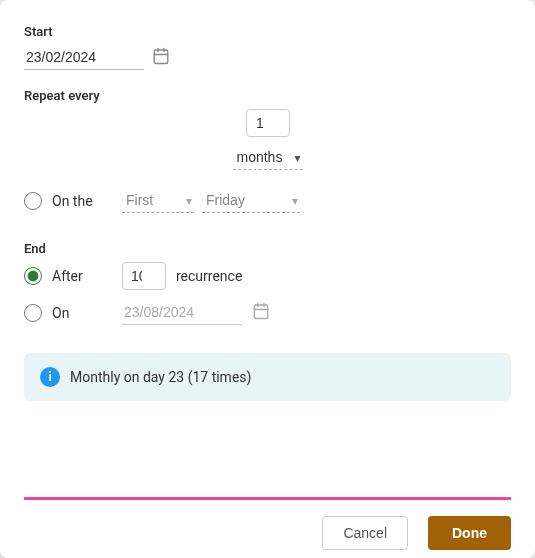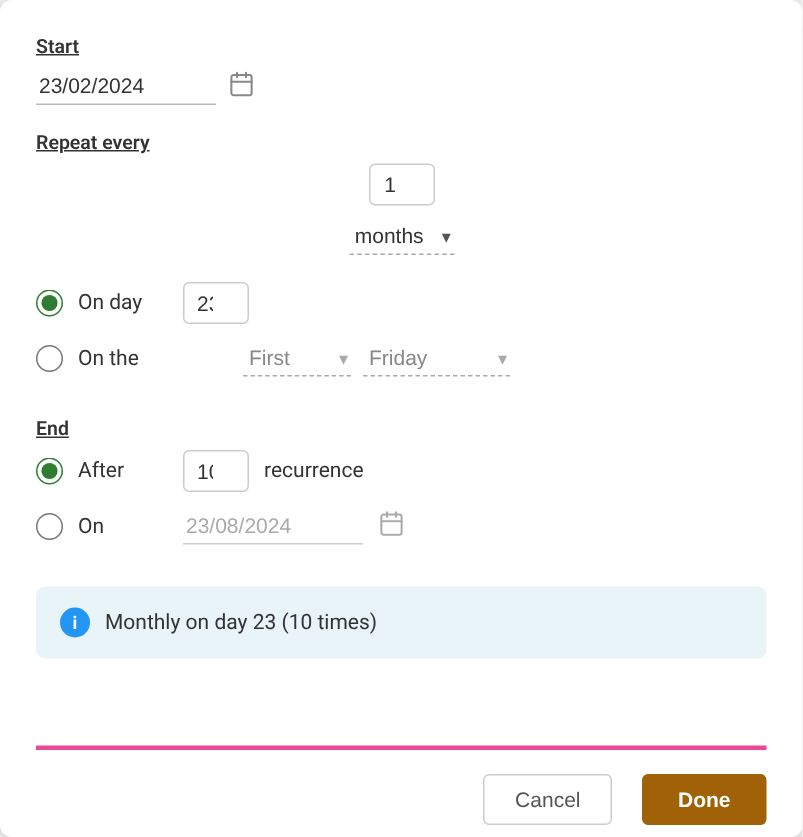--- a/index.html
+++ b/index.html
@@ -27,21 +27,20 @@
       font-size: 20px;
       font-weight: 700;
       color: #222;
       margin-bottom: 18px;
     }
     .section-label {
       font-size: 13px;
       font-weight: 600;
       color: #333;
       margin-bottom: 6px;
-      text-decoration: underline;
     }
     .start-section {
       margin-bottom: 18px;
     }
     .date-input-row {
       display: flex;
       align-items: center;
       gap: 8px;
     }
     .date-text-field {
@@ -131,21 +130,20 @@
       padding: 5px 8px;
       font-size: 14px;
       text-align: center;
       color: #333;
       outline: none;
     }
     .on-the-selects {
       display: flex;
       align-items: center;
       gap: 8px;
-      margin-left: 40px;
     }
     .on-the-select {
       border: none;
       border-bottom: 1px dashed #aaa;
       background: transparent;
       font-size: 14px;
       color: #888;
       padding: 4px 20px 4px 4px;
       cursor: pointer;
       outline: none;
@@ -272,25 +270,20 @@
           <option>weeks</option>
           <option selected="">months</option>
           <option>years</option>
         </select>
       </div>
     </div>
   </div>
 
   <div class="recurrence-options">
 
-    <div class="radio-row">
-      <input type="radio" class="radio-input" name="recurrence_type" id="on_day" checked="" style="">
-      <label class="radio-label" for="on_day">On day</label>
-      <input type="number" class="day-number-input" value="23" style="">
-    </div>
 
     <div class="radio-row">
       <input type="radio" class="radio-input" name="recurrence_type" id="on_the" style="">
       <label class="radio-label" for="on_the">On the</label>
       <div class="on-the-selects">
         <div class="on-the-select-wrapper">
           <select class="on-the-select">
             <option>First</option>
             <option>Second</option>
             <option>Third</option>
@@ -333,20 +326,20 @@
           <line x1="16" y1="2" x2="16" y2="6"></line>
           <line x1="8" y1="2" x2="8" y2="6"></line>
           <line x1="3" y1="10" x2="21" y2="10"></line>
         </svg>
       </span>
     </div>
   </div>
 
   <div class="summary-box">
     <div class="info-icon">i</div>
-    <span class="summary-text">Monthly on day 23 (10 times)</span>
+    <span class="summary-text">Monthly on day 23 (17 times)</span>
   </div>
 
   <div class="footer">
     <button class="btn-cancel">Cancel</button>
     <button class="btn-done">Done</button>
   </div>
 </div>
 
 </body></html>

